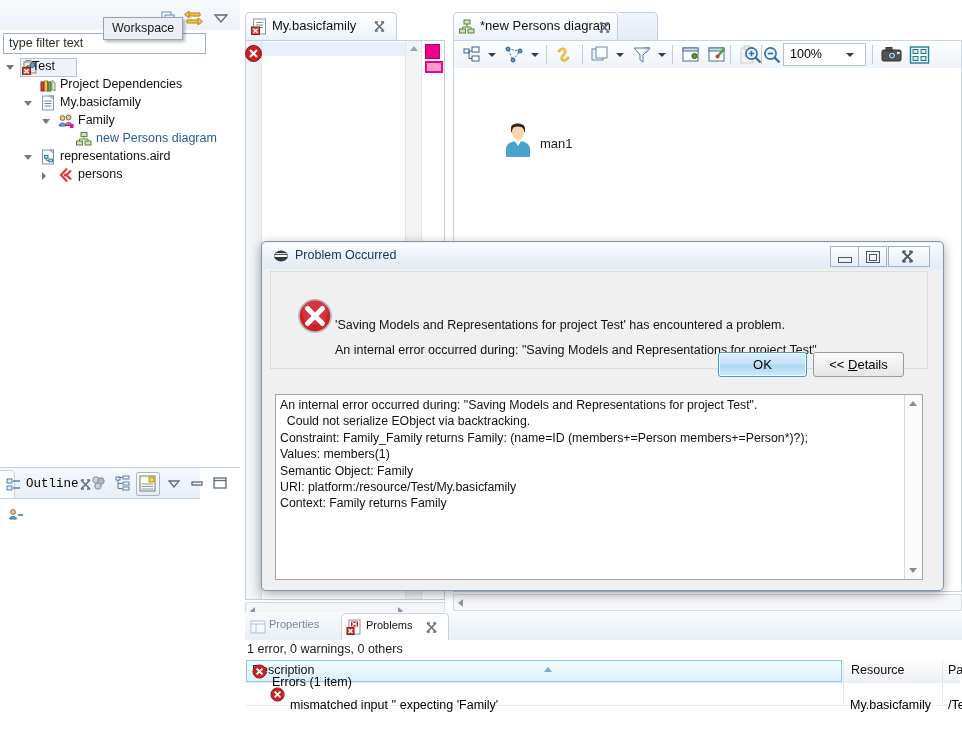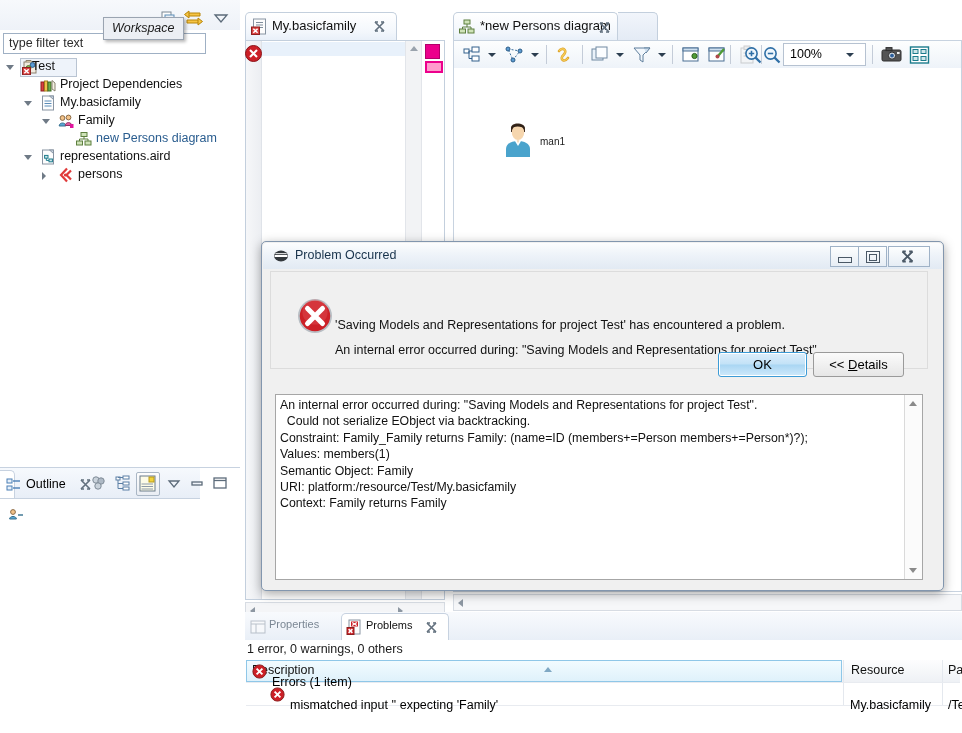--- a/index.html
+++ b/index.html
@@ -38,21 +38,21 @@
   #ic-collapse { left:160px; top:10px; width:18px; height:16px; }
   #ic-linked   { left:183px; top:8px;  width:22px; height:20px; }
   #ic-viewmenu { left:212px; top:12px; width:18px; height:12px; }
 
   #tooltip-workspace {
     position:absolute; left:103px; top:17px;
     padding:3px 8px 4px 8px;
     background:#eceff4; border:1px solid #9aa4b1;
     font-size:12.5px; color:#1a1a1a;
     box-shadow: 2px 2px 3px rgba(0,0,0,0.28);
-    z-index:40; white-space:nowrap;font-style:italic;
+    z-index:40; white-space:nowrap;
   }
 
   #filter-box {
     position:absolute; left:3px; top:33px; width:203px; height:21px;
     border:1px solid #9fb0c4; background:#fff;
     font-size:12.5px; color:#2b2b2b;
     padding:2px 0 0 5px; box-sizing:border-box;
   }
 
   #tree { position:absolute; left:0; top:58px; width:240px; }
@@ -70,20 +70,21 @@
 
   
   #outline {
     position:absolute; left:0; top:467px; width:240px; height:266px;
     background:#fff; border-top:1px solid #c7d2e0;
   }
   #outline-tabbar {
     position:absolute; left:0; top:0; width:200px; height:30px;
     background: linear-gradient(to bottom,#f6f9fd,#e8eef7);
     border-bottom:1px solid #c7d2e0;
+    font-family:Liberation Mono, monospace;
   }
   #outline-tab {
     position:absolute; left:0; top:2px; height:28px; padding:5px 8px 0 6px;
     background:#fff; border-top:1px solid #c7d2e0; border-right:1px solid #c7d2e0;
     border-top-right-radius:5px; font-size:12.5px; box-sizing:border-box;
   }
   #outline-body { position:absolute; left:0; top:31px; width:240px; bottom:0; background:#fff;}
   .obtn { position:absolute; width:18px; height:18px; top:6px; }
 
   
@@ -154,21 +155,21 @@
   #zoom-val { position:absolute; left:6px; top:3px; font-size:12.5px; }
   #ed2-canvas {
     position:absolute; left:3px; top:56px; width:509px; height:524px;
     background:#fff; border:1px solid #c8d3e0; border-top:none; box-sizing:border-box;
   }
   #ed2-hscroll{
     position:absolute; left:3px; top:582px; width:509px; height:17px;
     background:#f6f7f9; border:1px solid #d7dce3; box-sizing:border-box;
   }
   #node-man1 { position:absolute; left:48px; top:50px; }
-  #node-man1 .nlabel { position:absolute; left:38px; top:18px; font-size:10px; color:#1b1b1b;}
+  #node-man1 .nlabel { position:absolute; left:38px; top:18px; font-size:13px; color:#1b1b1b;}
 
   
   #bottom {
     position:absolute; left:245px; top:612px; width:717px; height:121px;
     background:#fff;
   }
   #bottom-tabbar { position:absolute; left:0; top:0; width:717px; height:28px;
      background: linear-gradient(to bottom,#f8fafd,#e9eff7); }
   .btab { position:absolute; top:1px; height:27px; font-size:11px; padding-top:5px; box-sizing:border-box; }
   #tab-properties { left:2px; width:92px; color:#7b8794; padding-left:22px;}

